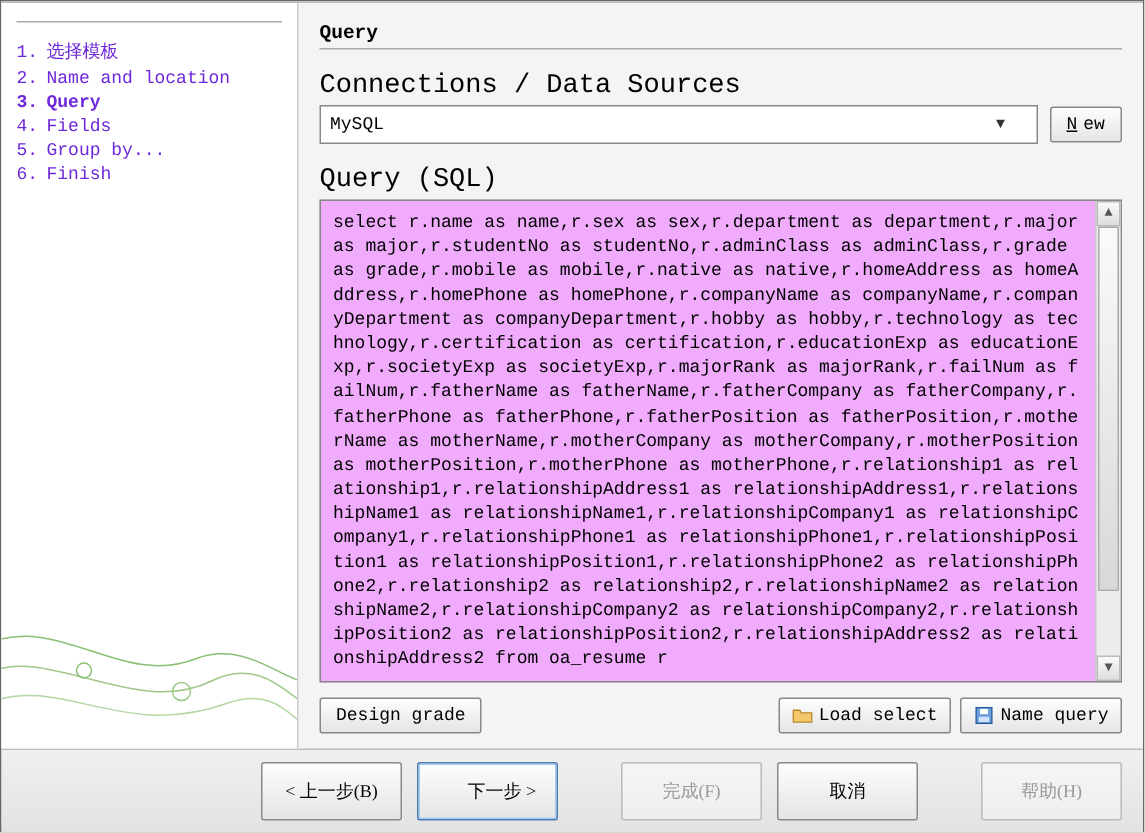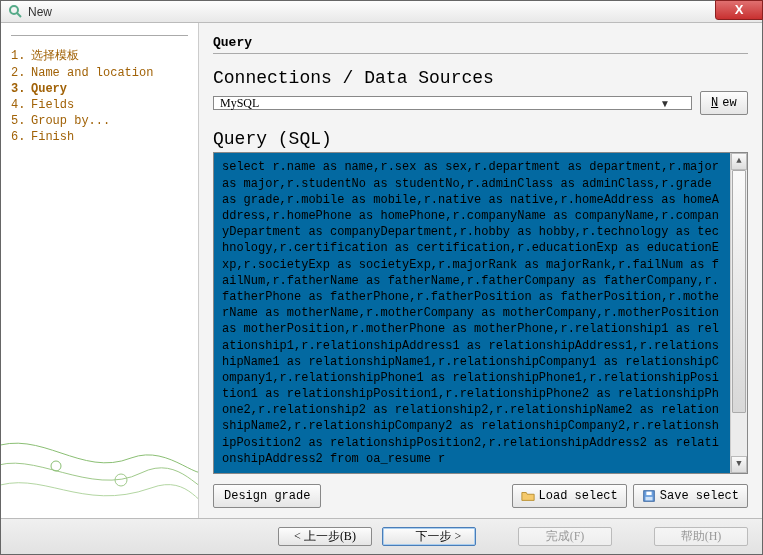--- a/index.html
+++ b/index.html
@@ -69,21 +69,21 @@
   font-family: "SimSun","宋体",serif;
 }
 .sidebar hr {
   border: none; border-top: 1px solid #aaa; margin-bottom: 10px;
 }
 .sidebar ol { list-style: none; }
 .sidebar li {
   font-family: "Courier New", monospace;
   font-size: 12px;
   padding: 1px 0;
-  color: #a16207;
+  color: #6d28d9;
 }
 .sidebar li .num { display: inline-block; width: 20px; }
 .sidebar li.current { font-weight: bold; }
 .deco {
   position: absolute;
   bottom: 0; left: 0; right: 0;
   height: 100px;
   pointer-events: none;
 }
 .main {
@@ -97,28 +97,28 @@
   font-size: 13px;
   font-weight: bold;
   margin-bottom: 3px;
   font-family: "Courier New", monospace;
 }
 .main hr { border: none; border-top: 1px solid #aaa; margin-bottom: 14px; }
 .label { font-family: "Courier New", monospace; font-size: 18px; margin-bottom: 3px; display:block; }
 .row { display: flex; gap: 8px; align-items: center; margin-bottom: 14px; }
 .select {
   flex: 1;
-  height: 14px;
+  height: 26px;
   background: #fff;
   border: 1px solid #888;
   display: flex;
   align-items: center;
   justify-content: space-between;
   padding: 0 21px 0 6px;
-  font-family: Liberation Serif, serif;
+  font-family: Liberation Mono, monospace;
   cursor: pointer;
 }
 .select .arrow { font-size: 10px; color: #333; }
 .btn {
   height: 24px;
   min-width: 48px;
   padding: 0 10px;
   background: linear-gradient(#fdfdfd, #e5e5e5);
   border: 1px solid #888;
   border-radius: 2px;
@@ -128,21 +128,21 @@
   display: inline-flex;
   align-items: center;
   gap: 4px;
 }
 .btn.icon-btn { padding: 0 8px; }
 .textarea-wrap {
   flex: 1;
   display: flex;
   margin-bottom: 10px;
   border: 1px solid #888;
-  background: #0369a1;
+  background: #f0abfc;
 }
 .textarea {
   flex: 1;
   padding: 6px 8px;
   font-family: "Courier New", monospace;
   font-size: 12px;
   line-height: 1.35;
   color: #000;
   overflow: hidden;
   white-space: pre-wrap;
@@ -172,21 +172,21 @@
 .qrow .right { display: flex; gap: 6px; }
 .footer {
   border-top: 1px solid #bbb;
   background: linear-gradient(#f0f0f0,#e2e2e2);
   padding: 8px 14px;
   display: flex;
   justify-content: flex-end;
   gap: 10px;
 }
 .footer .fbtn {
-  width: 94px; height: 19px;
+  width: 94px; height: 39px;
   background: linear-gradient(#fdfdfd,#e5e5e5);
   border: 1px solid #8a8a8a;
   border-radius: 2px;
   font-family: "SimSun","宋体",serif;
   font-size: 12px;
   cursor: pointer;
 }
 .footer .fbtn.primary {
   border: 1px solid #4a7db8;
   box-shadow: 0 0 0 1px #a8cdef inset;
@@ -196,30 +196,20 @@
   color: #999; cursor: default; background: linear-gradient(#f5f5f5,#eee);
   border-color: #bbb;
   margin-left: 32px;
 }
 .ico { width:14px; height:14px; display:inline-block; }
 </style>
 </head>
 <body>
 
 <div class="window">
-  <div class="titlebar">
-    <span class="ticon">
-      <svg viewBox="0 0 16 16" width="16" height="16">
-          <circle cx="7" cy="6" r="4" fill="none" stroke="#5a8" stroke-width="2"></circle>
-          <line x1="10" y1="9" x2="14" y2="13" stroke="#5a8" stroke-width="2"></line>
-        </svg>
-    </span>
-    <span class="ttitle">New</span>
-    <div class="closebtn">X</div>
-  </div>
 
   <div class="body">
     <div class="sidebar">
       <hr>
       <ol>
         <li><span class="num">1.</span><span>选择模板</span></li>
         <li><span class="num">2.</span><span>Name and location</span></li>
         <li class="current"><span class="num">3.</span><span>Query</span></li>
         <li><span class="num">4.</span><span>Fields</span></li>
         <li><span class="num">5.</span><span>Group by...</span></li>
@@ -267,26 +257,27 @@
                 <path d="M1 4h5l1 2h8v7H1z" fill="#f5c96b" stroke="#b58a2b"></path>
               </svg>
             <span>Load select</span>
           </button>
           <button class="btn icon-btn">
             <svg class="ico" viewBox="0 0 16 16">
                 <rect x="2" y="2" width="12" height="12" fill="#6a9edc" stroke="#2b5a99"></rect>
                 <rect x="5" y="3" width="6" height="4" fill="#fff"></rect>
                 <rect x="4" y="9" width="8" height="4" fill="#cfe2f7"></rect>
               </svg>
-            <span>Save select</span>
+            <span>Name query</span>
           </button>
         </div>
       </div>
     </div>
   </div>
 
   <div class="footer">
     <button class="fbtn">&lt; 上一步(B)</button>
     <button class="fbtn primary">下一步 &gt;</button>
     <button class="fbtn" disabled="">完成(F)</button>
+    <button class="fbtn">取消</button>
     <button class="fbtn" disabled="">帮助(H)</button>
   </div>
 </div>
 
 </body></html>

